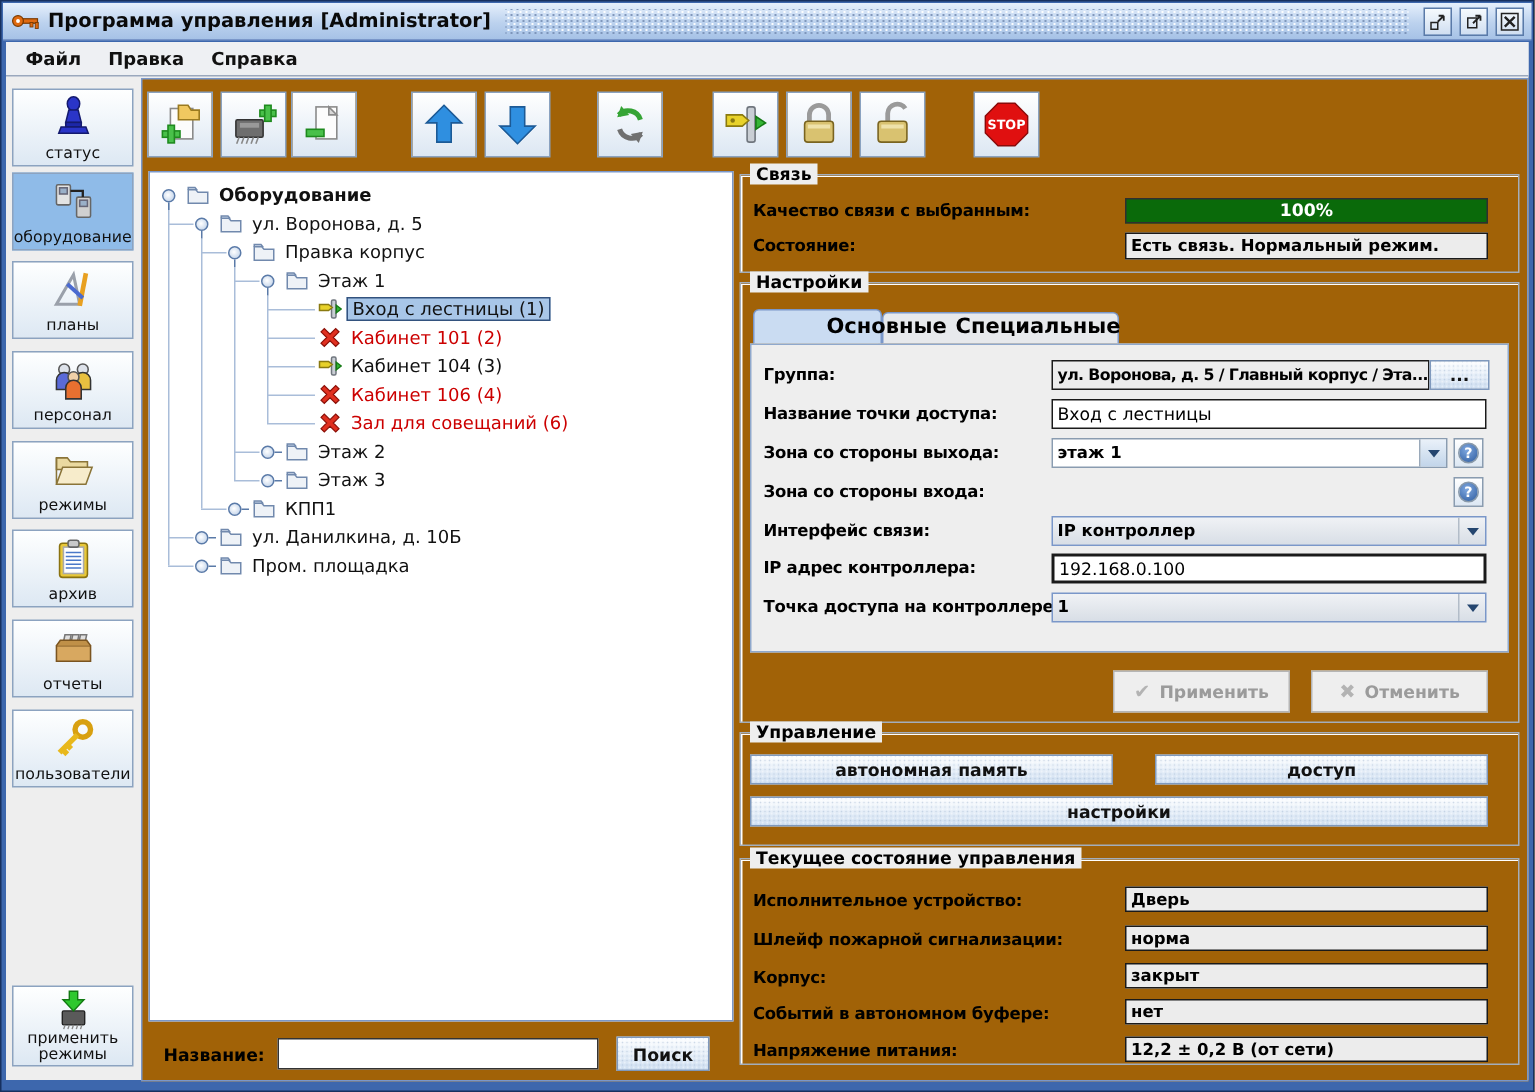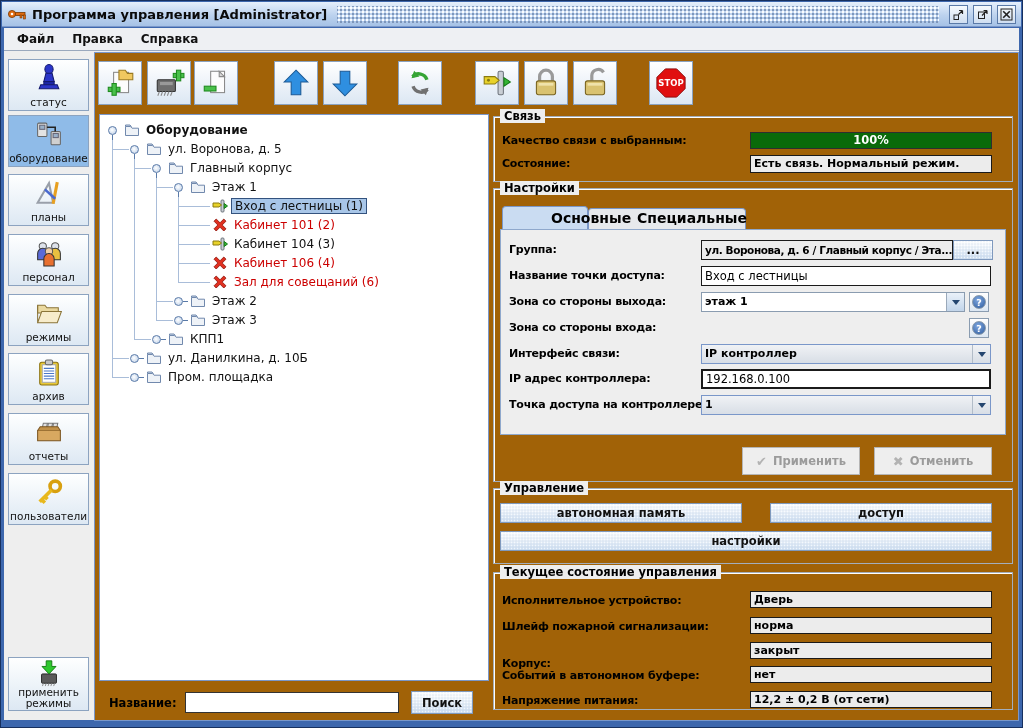--- a/index.html
+++ b/index.html
@@ -361,21 +361,21 @@
               <path d="M1.5 4.5 h5 l1.5 1.7 h6.5 V13.5 H1.5 z" fill="#eef2f7" stroke="#7189ad"></path>
             </svg>
           <span class="tlabel">ул. Воронова, д. 5</span>
         </div>
         <div class="trow lvl2" style="top:44px">
           <span class="handle expanded"></span>
           <svg class="ticon" viewBox="0 0 16 16">
               <path d="M1.5 4.5 V3 h4.5 l1.5 1.8" fill="#cdd9ea" stroke="#7189ad"></path>
               <path d="M1.5 4.5 h5 l1.5 1.7 h6.5 V13.5 H1.5 z" fill="#eef2f7" stroke="#7189ad"></path>
             </svg>
-          <span class="tlabel">Главный корпус</span>
+          <span class="tlabel">Правка корпус</span>
         </div>
         <div class="trow lvl3" style="top:63px">
           <span class="handle expanded"></span>
           <svg class="ticon" viewBox="0 0 16 16">
               <path d="M1.5 4.5 V3 h4.5 l1.5 1.8" fill="#cdd9ea" stroke="#7189ad"></path>
               <path d="M1.5 4.5 h5 l1.5 1.7 h6.5 V13.5 H1.5 z" fill="#eef2f7" stroke="#7189ad"></path>
             </svg>
           <span class="tlabel">Этаж 1</span>
         </div>
         <div class="trow lvl4 leaf selected" style="top:82px">
@@ -467,21 +467,21 @@
         <span class="flabel" style="top:40px">Состояние:</span>
         <div class="vbox" style="left:256px; top:38px; width:242px; height:18px;">Есть связь. Нормальный режим.</div>
       </div>
 
       <div class="group" style="top:135px; height:294px;">
         <span class="gtitle">Настройки</span>
         <div class="tab active" style="left:8px; width:86px;">Основные</div>
         <div class="tab inactive" style="left:94px; width:158px;">Специальные правила</div>
         <div class="tabpane">
           <span class="flabel" style="top:13px">Группа:</span>
-          <div class="vbox" style="left:200px; top:10px; width:252px; height:20px; font-size:10.5px; letter-spacing:-0.4px; line-height:16px;">ул. Воронова, д. 6 / Главный корпус / Эта...</div>
+          <div class="vbox" style="left:200px; top:10px; width:252px; height:20px; font-size:10.5px; letter-spacing:-0.4px; line-height:16px;">ул. Воронова, д. 5 / Главный корпус / Эта...</div>
           <button class="obtn" style="position:absolute; left:452px; top:10px; width:40px; height:20px;">...</button>
 
           <span class="flabel" style="top:39px">Название точки доступа:</span>
           <input class="tinput" style="left: 200px; top: 36px; width: 290px;" value="Вход с лестницы">
 
           <span class="flabel" style="top:65px">Зона со стороны выхода:</span>
           <div class="combo" style="left:200px; top:62px; width:264px;">
             <span class="cval">этаж 1</span>
             <span class="carw"></span>
           </div>
@@ -525,21 +525,21 @@
         <button class="obtn" style="position:absolute; left:276px; top:14px; width:222px; height:20px;">доступ</button>
         <button class="obtn" style="position:absolute; left:6px; top:42px; width:492px; height:20px;">настройки</button>
       </div>
 
       <div class="group" style="top:519px; height:138px;">
         <span class="gtitle">Текущее состояние управления</span>
         <span class="flabel" style="top:21px">Исполнительное устройство:</span>
         <div class="vbox" style="left:256px; top:18px; width:242px; height:17px;">Дверь</div>
         <span class="flabel" style="top:47px">Шлейф пожарной сигнализации:</span>
         <div class="vbox" style="left:256px; top:44px; width:242px; height:17px;">норма</div>
-        <span class="flabel" style="top:84px">Корпус:</span>
+        <span class="flabel" style="top:72px">Корпус:</span>
         <div class="vbox" style="left:256px; top:69px; width:242px; height:17px;">закрыт</div>
         <span class="flabel" style="top:96px">Событий в автономном буфере:</span>
         <div class="vbox" style="left:256px; top:93px; width:242px; height:17px;">нет</div>
         <span class="flabel" style="top:121px">Напряжение питания:</span>
         <div class="vbox" style="left:256px; top:118px; width:242px; height:17px;">12,2 ±  0,2 В (от сети)</div>
       </div>
 
     </div>
   </div>
 </div>

